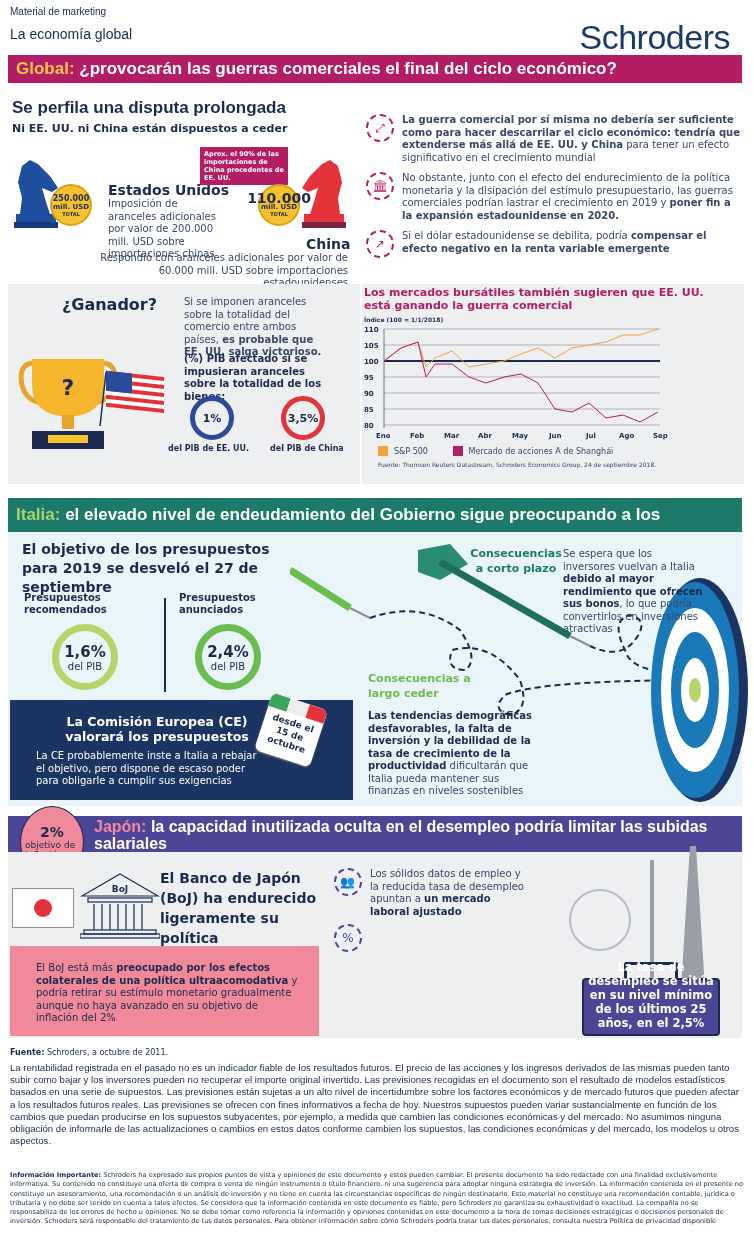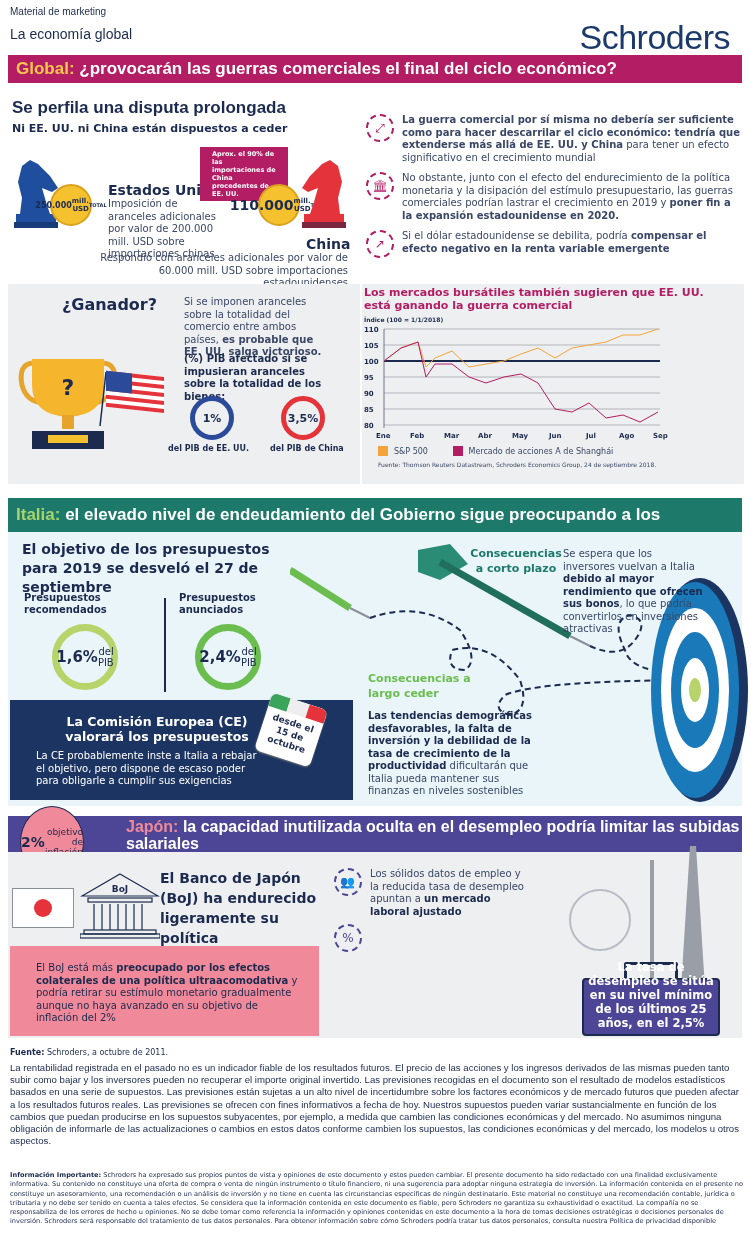--- a/index.html
+++ b/index.html
@@ -7,24 +7,24 @@
 .abs{position:absolute}
 .navy{color:#1b2a4e}
 .b{font-weight:bold}
 .hdr-small{left:10px;top:6px;font-size:10px;font-family:"Liberation Sans",sans-serif;color:#1b2a4e}
 .hdr-title{left:10px;top:26px;font-size:14px;font-family:"Liberation Sans",sans-serif;color:#1b2a4e}
 .logo{right:24px;top:18px;font-size:34px;font-family:"Liberation Sans",sans-serif;color:#1b3a6b;letter-spacing:-0.5px}
 .band{left:8px;width:734px;font-family:"Liberation Sans",sans-serif;font-weight:bold;color:#fff;padding-left:8px}
 .band .acc{font-weight:bold}
 .sec1{top:55px;height:28px;background:#b31d64;font-size:17px;line-height:28px}
 .sec2{top:498px;height:34px;background:#1d7a6b;font-size:17px;line-height:34px}
-.sec3{top:816px;height:36px;background:#4d4696;font-size:16px;line-height:17px;padding-left:118px;padding-top:2px}
+.sec3{top:816px;height:36px;background:#4d4696;font-size:16px;line-height:17px;padding-left:86px;padding-top:2px}
 .panel-grey{background:#eeeff0}
 .t-s{font-size:10px;line-height:12.5px}
-.donut{border-radius:50%;display:flex;align-items:center;justify-content:center;text-align:right}
+.donut{border-radius:50%;display:flex;flex-direction:column;align-items:center;justify-content:center;text-align:left}
 .icon-circ{width:28px;height:28px;border-radius:50%;border:2px dashed;display:flex;align-items:center;justify-content:center;font-size:12px}
 .leg-sq{display:inline-block;width:10px;height:10px;vertical-align:middle;margin-right:6px}
 </style>
 </head>
 <body>
 
 <div class="abs hdr-small">Material de marketing</div>
 <div class="abs hdr-title">La economía global</div>
 <div class="abs logo">Schroders</div>
 
@@ -41,21 +41,21 @@
     <rect x="2" y="64" width="44" height="6" fill="#173a78"></rect>
 </svg>
 <div class="abs donut" style="left:50px;top:184px;width:42px;height:42px;background:#f5c12e;border:2px solid #d9a21c">
   <span class="b" style="font-size:8px;line-height:9px">250.000</span>
   <span class="b" style="font-size:7px;line-height:8px">mill. USD</span>
   <span class="b" style="font-size:5px">TOTAL</span>
 </div>
 <div class="abs b" style="left:108px;top:182px;font-size:14px">Estados Unidos</div>
 <div class="abs t-s" style="left:108px;top:198px;width:120px;color:#3a4766">Imposición de aranceles adicionales por valor de 200.000 mill. USD sobre importaciones chinas</div>
 
-<div class="abs b" style="left:200px;top:147px;width:88px;background:#b31d64;color:#fff;font-size:6.5px;line-height:8px;padding:3px 12px">Aprox. el 90% de las importaciones de China procedentes de EE. UU.</div>
+<div class="abs b" style="left:200px;top:147px;width:88px;background:#b31d64;color:#fff;font-size:6.5px;line-height:8px;padding:3px 4px">Aprox. el 90% de las importaciones de China procedentes de EE. UU.</div>
 <div class="abs donut" style="left:258px;top:184px;width:42px;height:42px;background:#f5c12e;border:2px solid #d9a21c">
   <span class="b" style="font-size:14px;line-height:9px">110.000</span>
   <span class="b" style="font-size:7px;line-height:8px">mill. USD</span>
   <span class="b" style="font-size:5px">TOTAL</span>
 </div>
 <svg class="abs" style="left:298px;top:158px" width="50" height="72" viewBox="0 0 50 72">
   <path d="M40 8 L32 2 L24 6 L12 18 L4 30 L10 34 L20 30 L16 44 L12 56 L42 56 L40 40 L44 24 Z" fill="#e5333b"></path>
   <rect x="6" y="56" width="40" height="8" fill="#e5333b"></rect>
     <rect x="4" y="64" width="44" height="6" fill="#7a2640"></rect>
 </svg>

